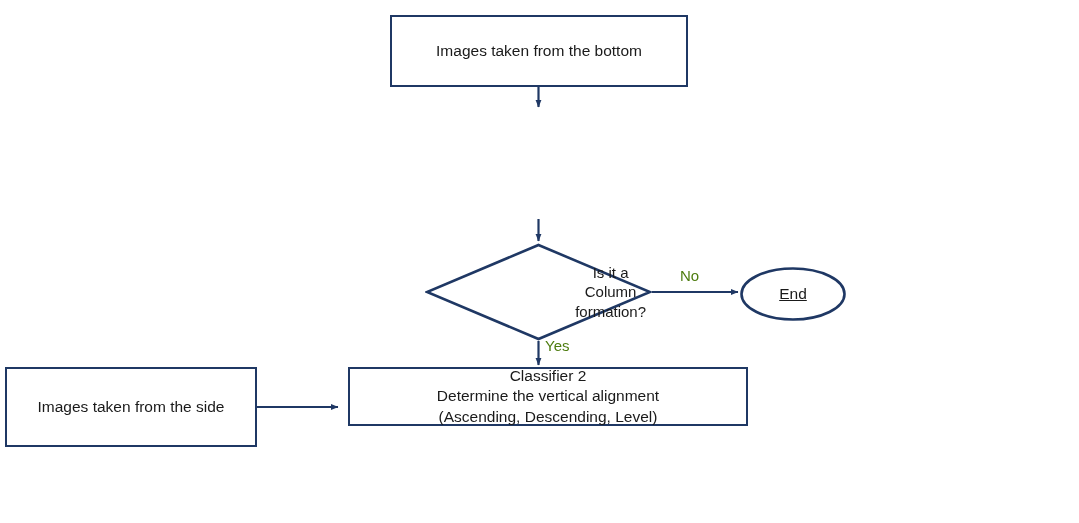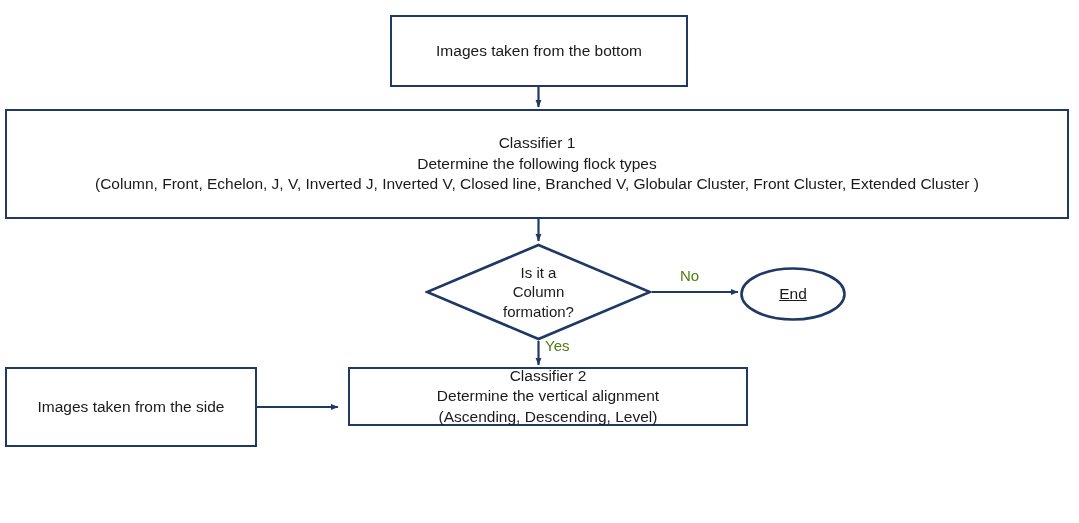--- a/index.html
+++ b/index.html
@@ -61,20 +61,21 @@
     left: 5px;    top: 109px;
     width: 1064px; height: 110px;
     font-size: 15.5px;
   }
   #node-classifier-1 .node-text { padding: 0 14px; }
 
   #node-decision {
     left: 425px;  top: 243px;
     width: 227px; height: 98px;
     font-size: 15px;
+    justify-content: flex-end;
   }
   #node-decision .diamond-shape {
     position: absolute;
     left: 0; top: 0;
     width: 100%; height: 100%;
   }
   #node-decision .node-text {
     position: relative;
     z-index: 2;
     line-height: 1.3;
@@ -144,25 +145,20 @@
     <line x1="538.5" y1="341" x2="538.5" y2="365" stroke="#1F3864" stroke-width="2.2" marker-end="url(#arrowhead)"></line>
 
     
     <line x1="257" y1="407" x2="338" y2="407" stroke="#1F3864" stroke-width="2.2" marker-end="url(#arrowhead)"></line>
   </svg>
 
   <div class="node rect-node" id="node-source-bottom">
     <span class="node-text">Images taken from the bottom</span>
   </div>
 
-  <div class="node rect-node" id="node-classifier-1">
-    <span class="node-text">Classifier 1
-Determine the following flock types
-(Column, Front, Echelon, J, V, Inverted J, Inverted V, Closed line, Branched V, Globular Cluster, Front Cluster, Extended Cluster )</span>
-  </div>
 
   <div class="node" id="node-decision">
     <svg class="diamond-shape" viewBox="0 0 227 98" preserveAspectRatio="none" xmlns="http://www.w3.org/2000/svg">
       <polygon points="113.5,2 225,49 113.5,96 2,49" fill="#ffffff" stroke="#1F3864" stroke-width="2.6"></polygon>
     </svg>
     <span class="node-text">Is it a
 Column
 formation?</span>
   </div>
 

